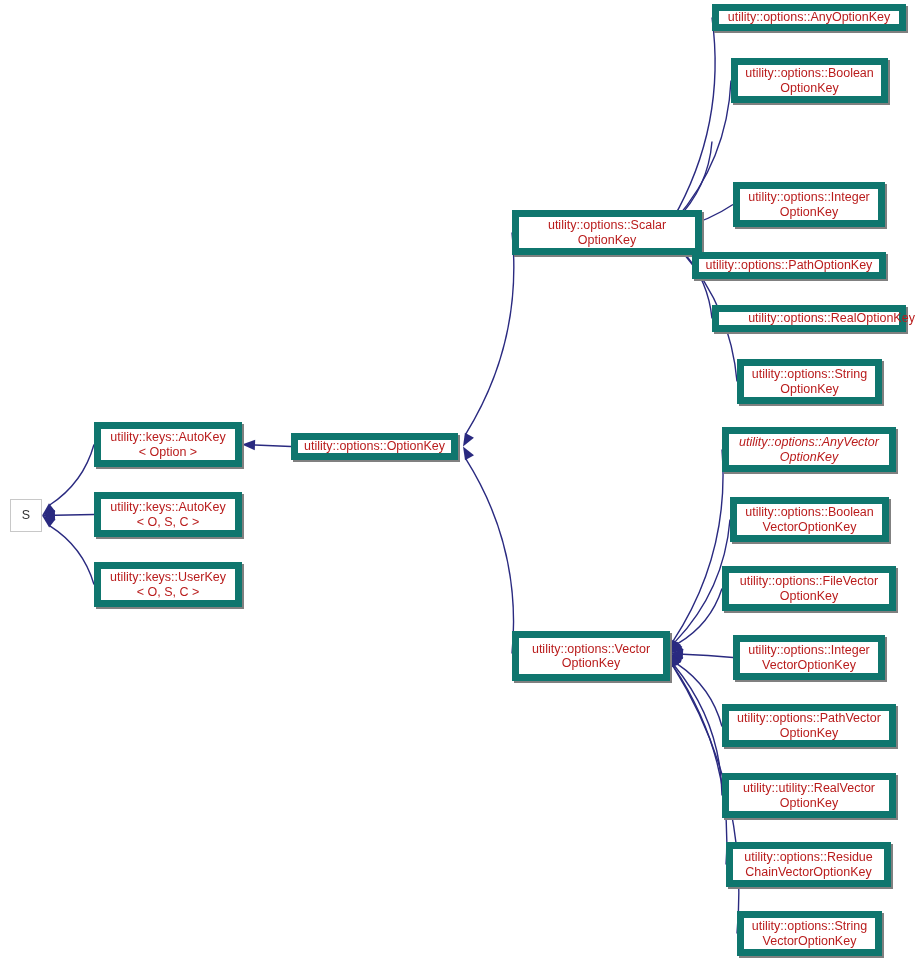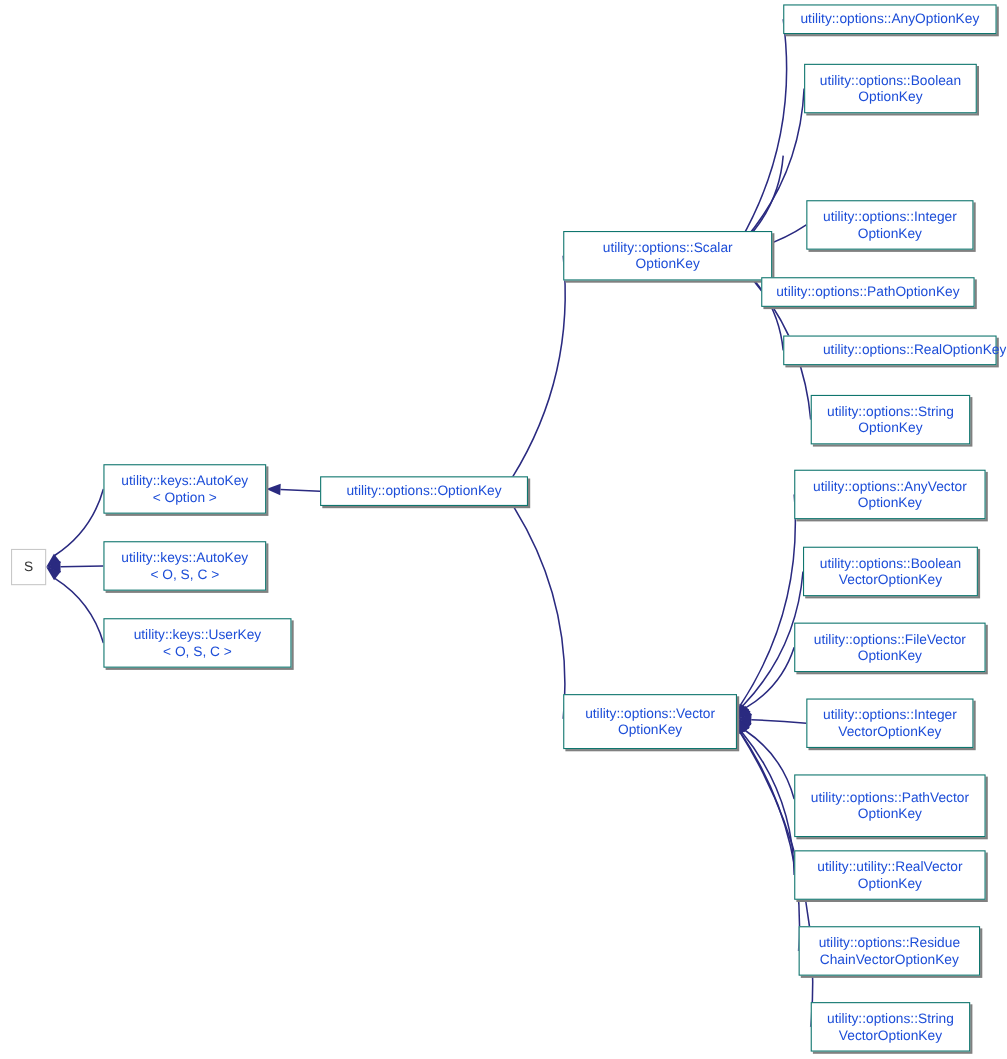--- a/index.html
+++ b/index.html
@@ -23,29 +23,29 @@
     left: 0;
     top: 0;
     width: 915px;
     height: 963px;
     pointer-events: none;
   }
   .node {
     position: absolute;
     box-sizing: border-box;
     background: #ffffff;
-    border: 1px solid #0f766e;
+    border: 7px solid #0f766e;
     box-shadow: 2px 2px 0 0 #808080;
     display: flex;
     align-items: center;
     justify-content: center;
     text-align: center;
     font-size: 12.5px;
     line-height: 14.5px;
-    color: #1d4ed8;
+    color: #b91c1c;
     letter-spacing: 0px;
     z-index: 5;
     white-space: pre-line;
     padding: 0 3px;
   }
   .node.plain {
     border: 1px solid #c8c8c8;
     box-shadow: none;
     color: #333333;
   }
@@ -138,45 +138,45 @@
       <g>
         <path d="M 737 933.5 Q 749.8126543799867 789.1015406924821 673.0253087599735 666.1430813849641" fill="none" stroke="#2a2a80" stroke-width="1.4"></path>
         <polygon points="670,653.5 681.0755272895032,662.0657863188076 672.1127705759799,667.3411054650007" fill="#2a2a80"></polygon>
       </g>
     </svg>
 <div class="node plain" style="left: 10px; top: 499px; width: 32px; height: 33px;">S</div>
     <div class="node" style="left: 94px; top: 422px; width: 148px; height: 45px;">utility::keys::AutoKey
 &lt; Option &gt;</div>
     <div class="node" style="left: 94px; top: 492px; width: 148px; height: 45px;">utility::keys::AutoKey
 &lt; O, S, C &gt;</div>
-    <div class="node" style="left: 94px; top: 562px; width: 171px; height: 45px;">utility::keys::UserKey
+    <div class="node" style="left: 94px; top: 562px; width: 148px; height: 45px;">utility::keys::UserKey
 &lt; O, S, C &gt;</div>
-    <div class="node" style="left: 291px; top: 433px; width: 189px; height: 27px;">utility::options::OptionKey</div>
+    <div class="node" style="left: 291px; top: 433px; width: 167px; height: 27px;">utility::options::OptionKey</div>
     <div class="node" style="left: 512px; top: 210px; width: 190px; height: 45px;">utility::options::Scalar
 OptionKey</div>
     <div class="node" style="left: 512px; top: 631px; width: 158px; height: 50px;">utility::options::Vector
 OptionKey</div>
     <div class="node" style="left: 712px; top: 4px; width: 194px; height: 27px;">utility::options::AnyOptionKey</div>
     <div class="node" style="left: 731px; top: 58px; width: 157px; height: 45px;">utility::options::Boolean
 OptionKey</div>
     <div class="node" style="left: 733px; top: 182px; width: 152px; height: 45px;">utility::options::Integer
 OptionKey</div>
     <div class="node" style="left: 692px; top: 252px; width: 194px; height: 27px;">utility::options::PathOptionKey</div>
     <div class="node" style="left: 712px; top: 305px; width: 194px; height: 27px; padding-left: 48px;">utility::options::RealOptionKey</div>
     <div class="node" style="left: 737px; top: 359px; width: 145px; height: 45px;">utility::options::String
 OptionKey</div>
-    <div class="node" style="left: 722px; top: 427px; width: 174px; height: 45px;">utility::options::AnyVector
+    <div class="node" style="left: 722px; top: 427px; width: 174px; height: 45px; font-style: italic;">utility::options::AnyVector
 OptionKey</div>
     <div class="node" style="left: 730px; top: 497px; width: 159px; height: 45px;">utility::options::Boolean
 VectorOptionKey</div>
     <div class="node" style="left: 722px; top: 566px; width: 174px; height: 45px;">utility::options::FileVector
 OptionKey</div>
     <div class="node" style="left: 733px; top: 635px; width: 152px; height: 45px;">utility::options::Integer
 VectorOptionKey</div>
-    <div class="node" style="left: 722px; top: 704px; width: 174px; height: 57px;">utility::options::PathVector
+    <div class="node" style="left: 722px; top: 704px; width: 174px; height: 43px;">utility::options::PathVector
 OptionKey</div>
     <div class="node" style="left: 722px; top: 773px; width: 174px; height: 45px;">utility::utility::RealVector
 OptionKey</div>
     <div class="node" style="left: 726px; top: 842px; width: 165px; height: 45px;">utility::options::Residue
 ChainVectorOptionKey</div>
     <div class="node" style="left: 737px; top: 911px; width: 145px; height: 45px;">utility::options::String
 VectorOptionKey</div>
   </div>
 
 </body></html>

